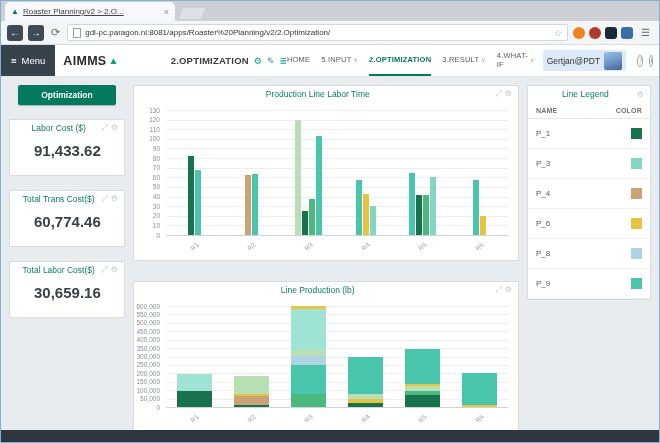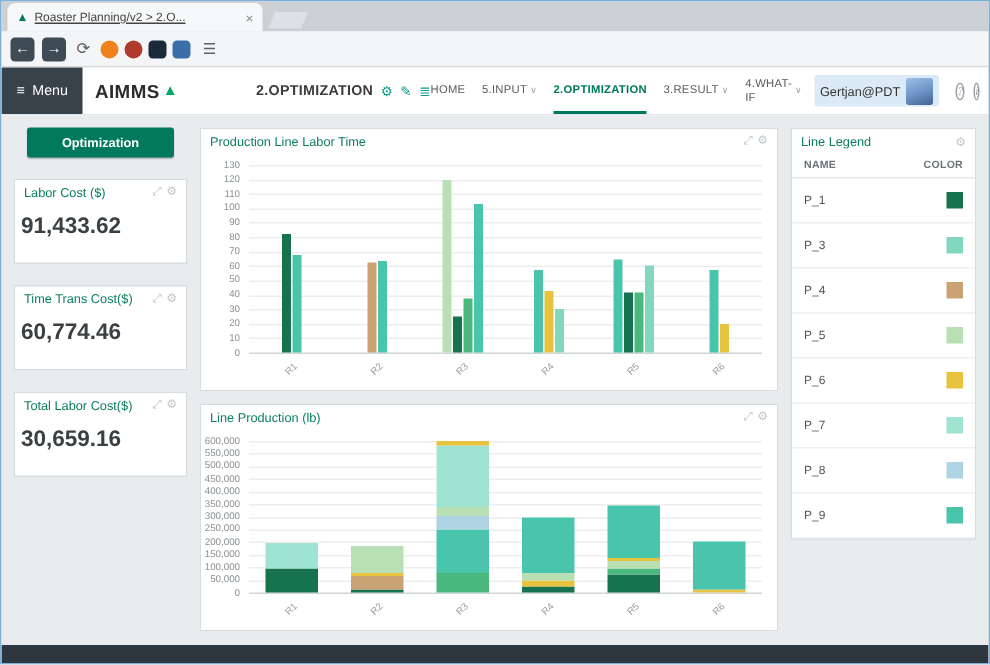--- a/index.html
+++ b/index.html
@@ -41,30 +41,30 @@
   .avatar { width:18px; height:18px; border-radius:2px; background:linear-gradient(160deg,#9cc0e8 0%,#6b93c4 55%,#41628e 100%); }
   .hdr-sep { width:1px; background:#e2e2e2; margin:7px 2px; }
   .circ-icon { width:12px; height:12px; border:1px solid #9aa0a6; border-radius:50%; color:#9aa0a6; font-size:8px; line-height:10px; text-align:center; align-self:center; margin:0 3px; font-style:italic; font-family:"Liberation Serif",serif; }
 
   
   .main { height:353px; background:#e9ecef; display:flex; padding:8px; gap:8px; flex:none; }
   .col-left { width:116px; flex:none; }
   .opt-btn { width:98px; height:20px; margin:0 auto; background:#00795c; color:#fff; font-size:8.5px; font-weight:bold; display:flex; align-items:center; justify-content:center; border-radius:2px; box-shadow:0 1px 1px rgba(0,0,0,.25); }
   .card { background:#fff; border:1px solid #d9dcdf; }
   .card-head { display:flex; align-items:center; padding:3px 6px; }
-  .card-title { color:#0a7d60; font-size:8.5px; flex:1; white-space:nowrap; overflow:hidden; }
+  .card-title { color:#0a7d60; font-size:8.5px; flex:1; white-space:nowrap; overflow:hidden;text-align:center; }
   .card-icons { color:#c3c8cc; font-size:8px; display:flex; gap:3px; }
   .stat-card { margin-top:14px; }
-  .stat-value { font-size:15px; font-weight:bold; color:#3b4045; padding:6px 4px 16px; }
+  .stat-value { font-size:15px; font-weight:bold; color:#3b4045; padding:6px 24px 16px; }
 
   .col-center { flex:1; display:flex; flex-direction:column; min-width:0; }
   .chart-body { position:relative; }
   #body0 { height:158px; }
   #body1 { height:134px; }
-  .card2 { margin-top:8px; }
+  .card2 { margin-top:20px; }
   .yax { position:absolute; left:0; top:8px; bottom:24px; width:30px; }
   .ytick { position:absolute; right:4px; font-size:6.5px; line-height:7px; color:#8a9095; }
   .plot { position:absolute; left:32px; right:10px; top:8px; bottom:24px; border-bottom:1px solid #cfd4d8; }
   .gridline { position:absolute; left:0; right:0; height:1px; background:#ededee; }
   .bar { position:absolute; bottom:0; }
   .xax { position:absolute; left:32px; right:10px; bottom:2px; height:20px; }
   .xtick { position:absolute; top:3px; font-size:6.5px; color:#98a0a6; white-space:nowrap; transform-origin:0 0; transform:rotate(-45deg) translateX(-100%); }
 
   .col-right { width:124px; flex:none; }
   .lg-cols { display:flex; padding:5px 8px 4px; font-size:7px; font-weight:bold; color:#6b7176; border-bottom:1px solid #e4e7e9; letter-spacing:.2px; }
@@ -85,20 +85,25 @@
       <span class="tab-title">Roaster Planning/v2 &gt; 2.O...</span>
       <span class="tab-close">×</span>
     </div>
     <div class="newtab"></div>
   </div>
 
   <div class="addrbar">
     <div class="navbtn">←</div>
     <div class="navbtn">→</div>
     <div class="refresh">⟳</div>
+    <div class="urlbox">
+      <span class="pageicon"></span>
+      <span class="urltext">gdl-pc.paragon.nl:8081/apps/Roaster%20Planning/v2/2.Optimization/</span>
+      <span class="staricon">☆</span>
+    </div>
     <div id="ext-icons" style="display:flex;gap:4px;align-items:center;">
         <div class="ext round" style="background: rgb(240, 130, 30);"></div>
         <div class="ext round" style="background: rgb(176, 58, 46);"></div>
         <div class="ext" style="background: rgb(27, 42, 56);"></div>
         <div class="ext" style="background: rgb(58, 110, 168);"></div>
       </div>
     <div class="chromemenu">☰</div>
   </div>
 
   <div class="appheader">
@@ -156,21 +161,21 @@
           <span class="card-icons">
             <span>⤢</span>
             <span>⚙</span>
           </span>
         </div>
         <div class="stat-value">91,433.62</div>
       </div>
 
       <div class="card stat-card">
         <div class="card-head">
-          <span class="card-title">Time Trans Cost($)</span>
+          <span class="card-title">Total Trans Cost($)</span>
           <span class="card-icons">
             <span>⤢</span>
             <span>⚙</span>
           </span>
         </div>
         <div class="stat-value">60,774.46</div>
       </div>
 
       <div class="card stat-card">
         <div class="card-head">
@@ -345,32 +350,24 @@
             </div>
             <div class="lg-row">
               <span>P_3</span>
               <span class="lg-swatch" style="background: rgb(131, 215, 192);"></span>
             </div>
             <div class="lg-row">
               <span>P_4</span>
               <span class="lg-swatch" style="background: rgb(201, 163, 115);"></span>
             </div>
             <div class="lg-row">
-              <span>P_5</span>
-              <span class="lg-swatch" style="background: rgb(185, 223, 180);"></span>
-            </div>
-            <div class="lg-row">
               <span>P_6</span>
               <span class="lg-swatch" style="background: rgb(231, 195, 63);"></span>
             </div>
             <div class="lg-row">
-              <span>P_7</span>
-              <span class="lg-swatch" style="background: rgb(159, 227, 211);"></span>
-            </div>
-            <div class="lg-row">
               <span>P_8</span>
               <span class="lg-swatch" style="background: rgb(174, 212, 228);"></span>
             </div>
             <div class="lg-row">
               <span>P_9</span>
               <span class="lg-swatch" style="background: rgb(73, 197, 172);"></span>
             </div>
           </div>
       </div>
     </div>

